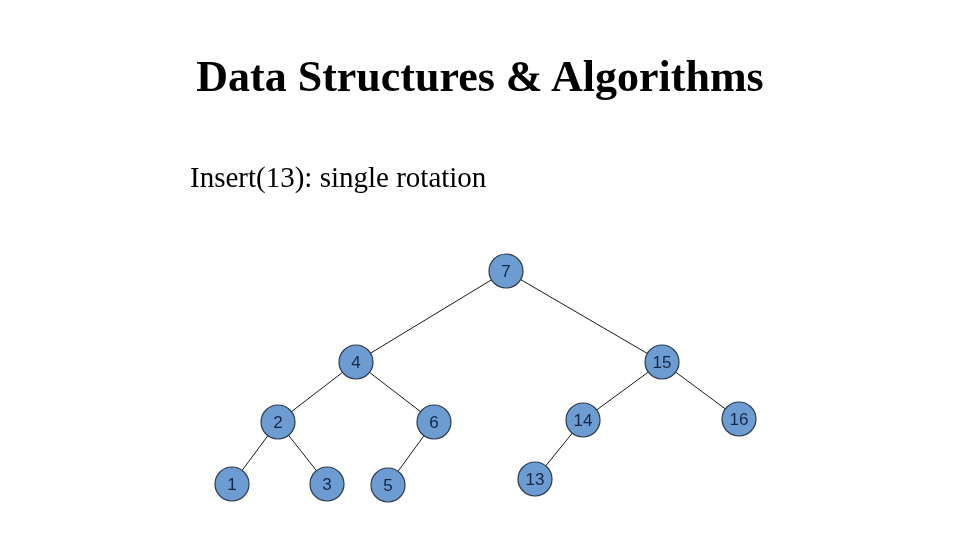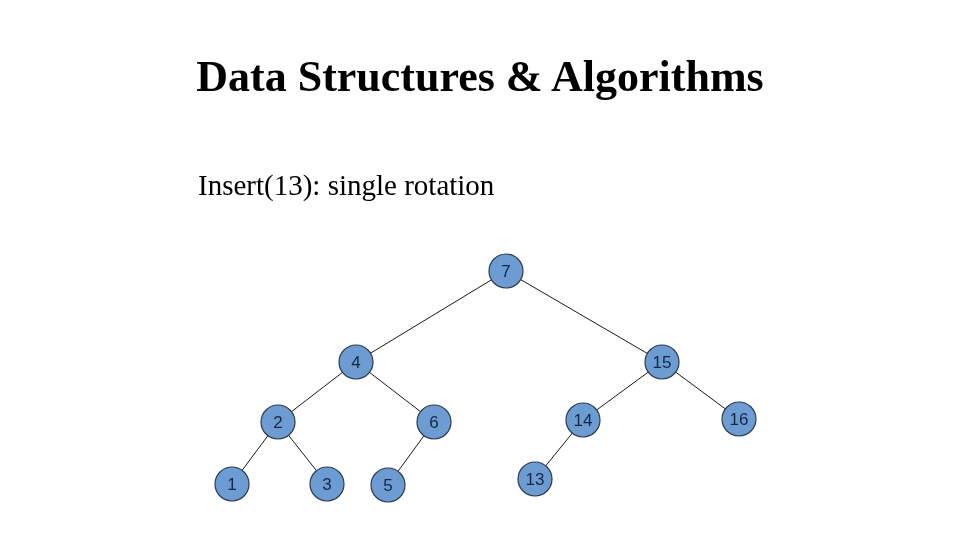--- a/index.html
+++ b/index.html
@@ -26,21 +26,21 @@
     font-weight: bold;
     font-size: 44px;
     line-height: 1.15;
     color: #000000;
     letter-spacing: 0;
   }
   .slide-subtitle {
     position: absolute;
     top: 161px;
     left: 190px;
-    margin: 8px;
+    margin: 0;
     font-family: "Liberation Serif", serif;
     font-weight: normal;
     font-size: 29px;
     line-height: 1.15;
     color: #000000;
   }
   #tree-svg {
     position: absolute;
     top: 0;
     left: 0;

